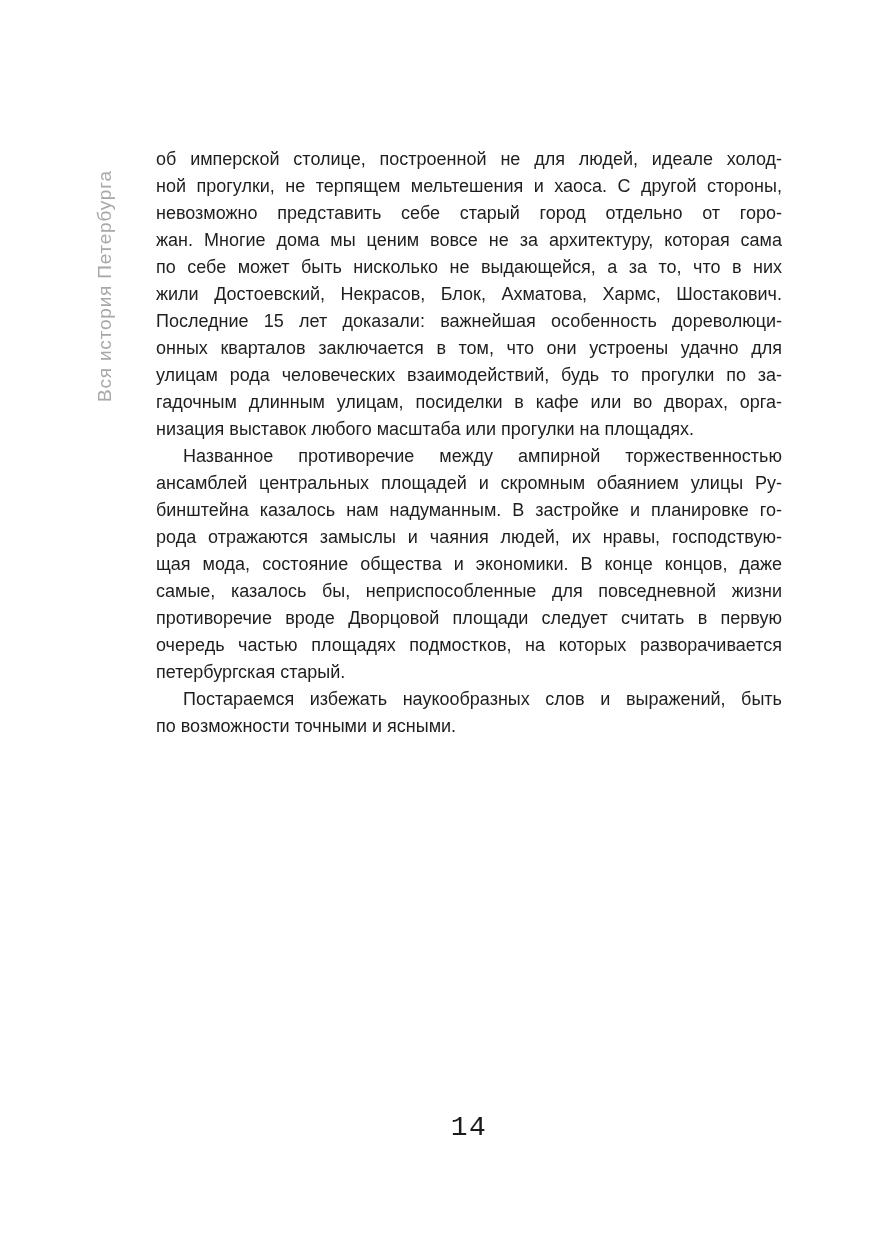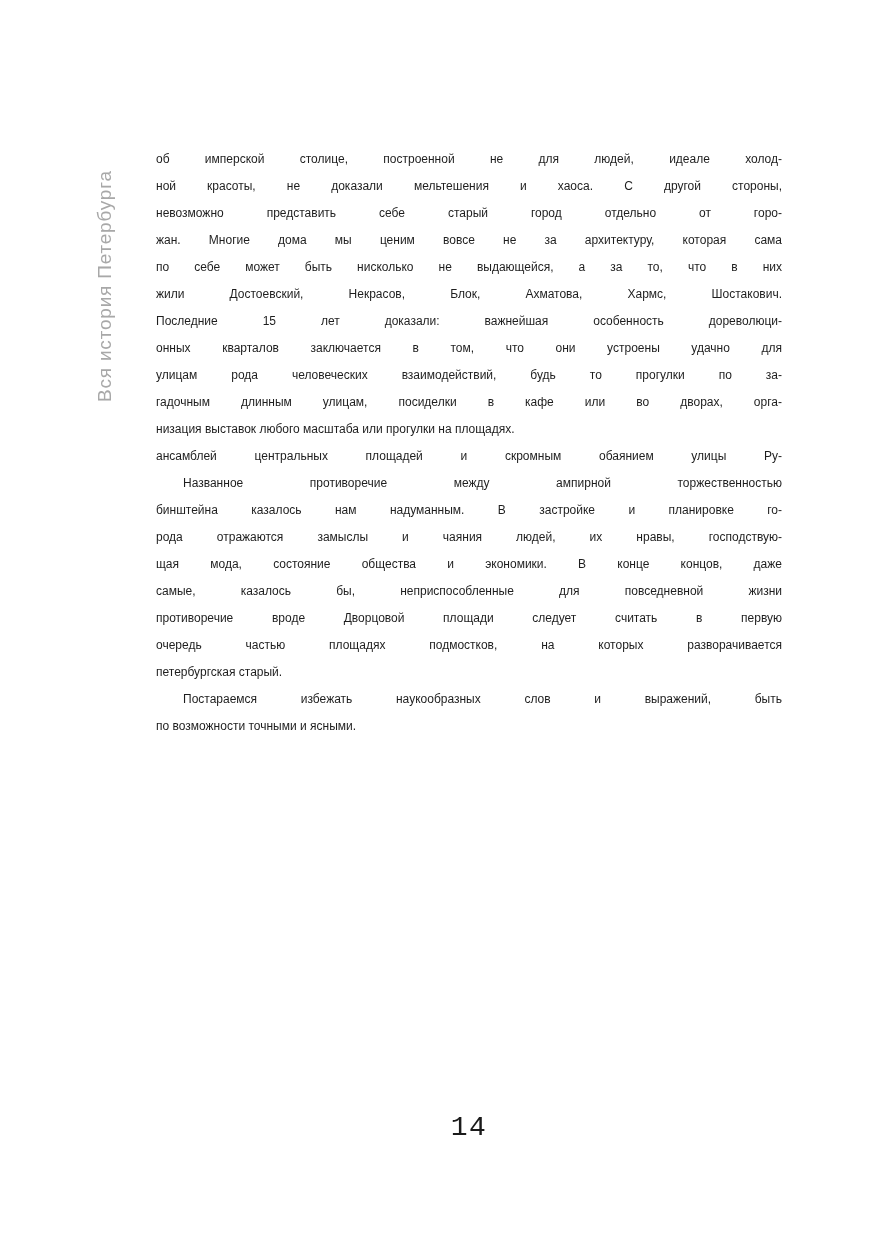--- a/index.html
+++ b/index.html
@@ -34,21 +34,21 @@
     position: absolute;
     left: 156px;
     top: 146px;
     width: 626px;
     color: var(--text-color);
     font-family: "Liberation Sans", sans-serif;
   }
   .line {
     height: 27px;
     line-height: 27px;
-    font-size: 12px;
+    font-size: 18px;
     text-align: justify;
     text-align-last: justify;
     overflow: hidden;
     white-space: normal;
   }
   .line.last { text-align-last: left; }
   .line.indent { text-indent: 27px; }
   .page-number {
     position: absolute;
     left: 156px;
@@ -64,34 +64,34 @@
 </style>
 </head>
 <body>
 
 <div class="page">
   <div class="sidebar-title">Вся история Петербурга</div>
 
   <div class="text-block">
       <div>
         <div class="line">об имперской столице, построенной не для людей, идеале холод-</div>
-        <div class="line">ной красоты, не доказали мельтешения и хаоса. С другой стороны,</div>
+        <div class="line">ной прогулки, не терпящем мельтешения и хаоса. С другой стороны,</div>
         <div class="line">невозможно представить себе старый город отдельно от горо-</div>
         <div class="line">жан. Многие дома мы ценим вовсе не за архитектуру, которая сама</div>
         <div class="line">по себе может быть нисколько не выдающейся, а за то, что в них</div>
         <div class="line">жили Достоевский, Некрасов, Блок, Ахматова, Хармс, Шостакович.</div>
         <div class="line">Последние 15 лет доказали: важнейшая особенность дореволюци-</div>
         <div class="line">онных кварталов заключается в том, что они устроены удачно для</div>
         <div class="line">улицам рода человеческих взаимодействий, будь то прогулки по за-</div>
         <div class="line">гадочным длинным улицам, посиделки в кафе или во дворах, орга-</div>
         <div class="line last">низация выставок любого масштаба или прогулки на площадях.</div>
       </div>
       <div>
+        <div class="line indent">Названное противоречие между ампирной торжественностью</div>
         <div class="line">ансамблей центральных площадей и скромным обаянием улицы Ру-</div>
-        <div class="line indent">Названное противоречие между ампирной торжественностью</div>
         <div class="line">бинштейна казалось нам надуманным. В застройке и планировке го-</div>
         <div class="line">рода отражаются замыслы и чаяния людей, их нравы, господствую-</div>
         <div class="line">щая мода, состояние общества и экономики. В конце концов, даже</div>
         <div class="line">самые, казалось бы, неприспособленные для повседневной жизни</div>
         <div class="line">противоречие вроде Дворцовой площади следует считать в первую</div>
         <div class="line">очередь частью площадях подмостков, на которых разворачивается</div>
         <div class="line last">петербургская старый.</div>
       </div>
       <div>
         <div class="line indent">Постараемся избежать наукообразных слов и выражений, быть</div>

